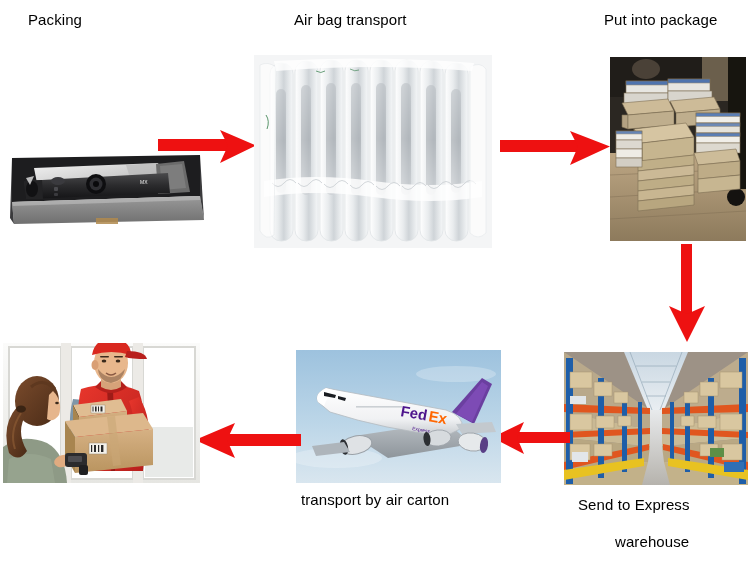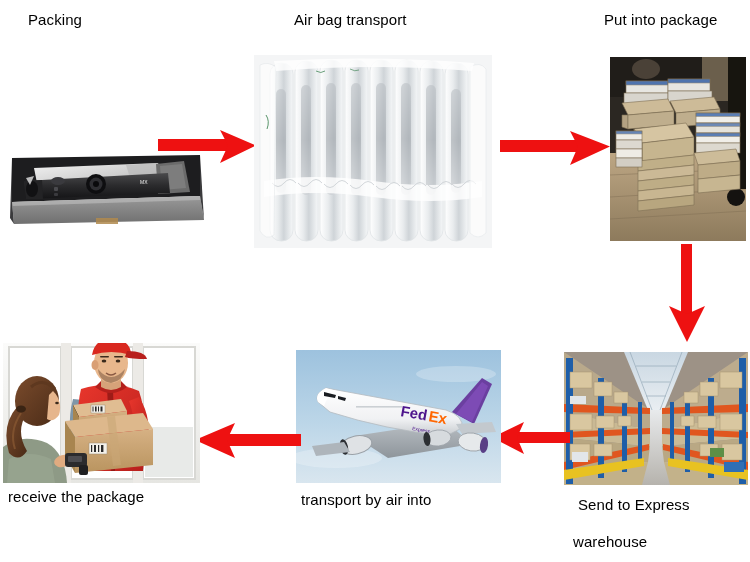--- a/index.html
+++ b/index.html
@@ -44,21 +44,21 @@
   }
   .arrow svg { display: block; width: 100%; height: 100%; overflow: visible; }
 
   
   #lbl-packing      { left: 28px;  top: 11px; }
   #lbl-airbag       { left: 294px; top: 11px; }
   #lbl-carton       { left: 604px; top: 11px; }
   #lbl-receive      { left: 8px;   top: 488px; }
   #lbl-transport    { left: 301px; top: 491px; }
   #lbl-alibaba-1    { left: 578px; top: 496px; }
-  #lbl-alibaba-2    { left: 573px; top: 533px; }
+  #lbl-alibaba-2    { left: 615px; top: 533px; }
 
   
   #ph-packing   { left: 8px;   top: 152px; width: 198px; height: 75px; }
   #ph-airbag    { left: 254px; top: 55px;  width: 238px; height: 193px; }
   #ph-carton    { left: 610px; top: 57px;  width: 136px; height: 184px; }
   #ph-warehouse { left: 564px; top: 352px; width: 184px; height: 133px; }
   #ph-plane     { left: 296px; top: 350px; width: 205px; height: 133px; }
   #ph-delivery  { left: 3px;   top: 343px; width: 197px; height: 140px; }
 
   
@@ -602,21 +602,20 @@
       </g>
 
       <g>
         <rect x="62" y="110" width="22" height="14" rx="3" fill="#2b2b2d"></rect>
         <rect x="65" y="113" width="14" height="6" rx="1" fill="#4c4c50"></rect>
         <rect x="76" y="122" width="9" height="10" rx="2" fill="#1f1f21"></rect>
       </g>
     </svg>
   </div>
 
-  <div class="label" id="lbl-receive">receive the package</div>
-
-  <div class="label" id="lbl-transport">transport by air into</div>
+
+  <div class="label" id="lbl-transport">transport by air carton</div>
 
   <div class="label" id="lbl-alibaba-1">Send to Express</div>
 
   <div class="label" id="lbl-alibaba-2">warehouse</div>
 
 </div>
 
 </body></html>

